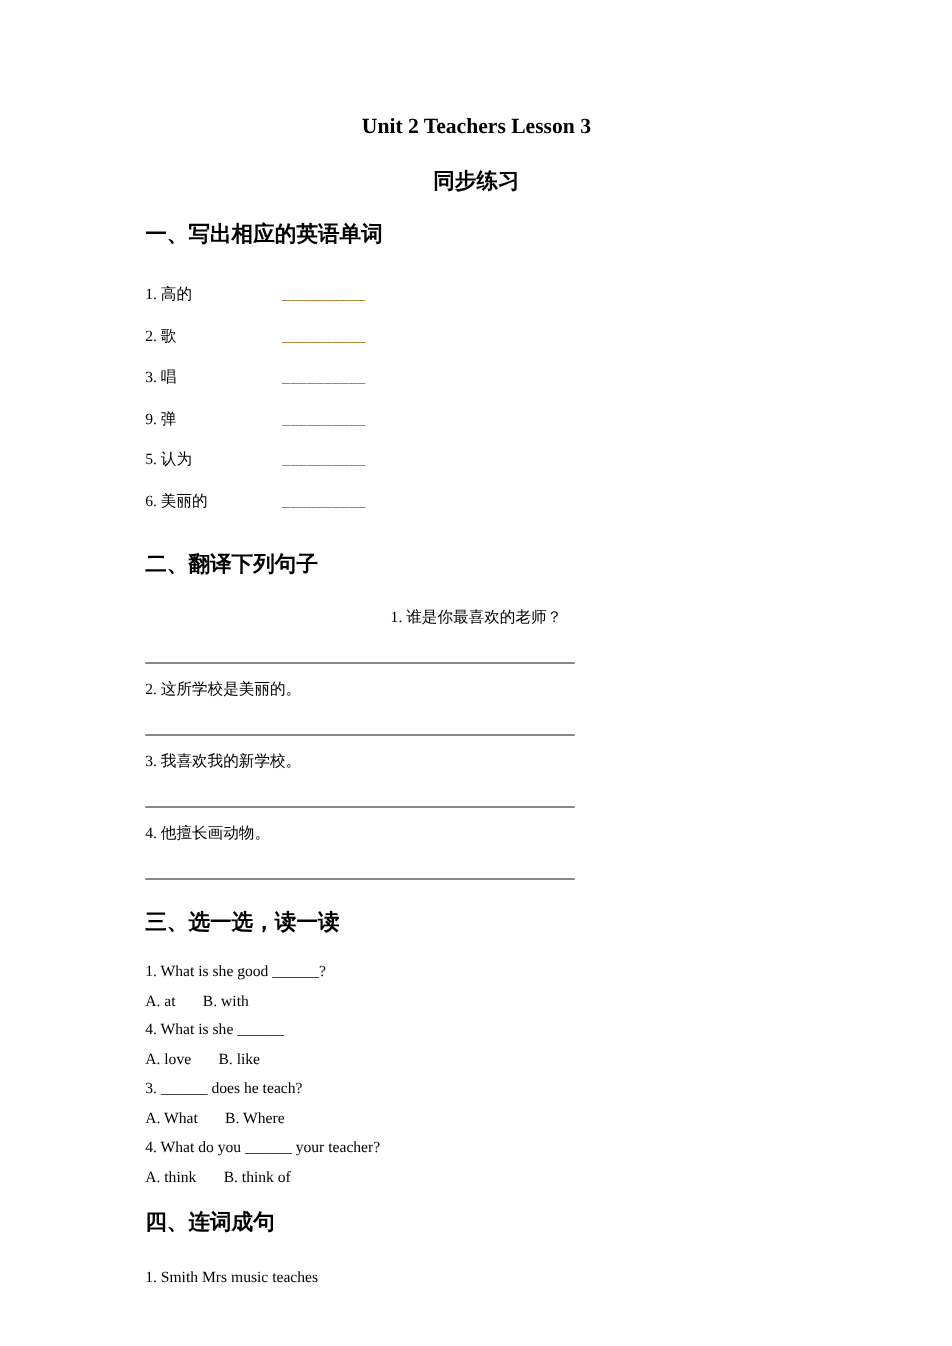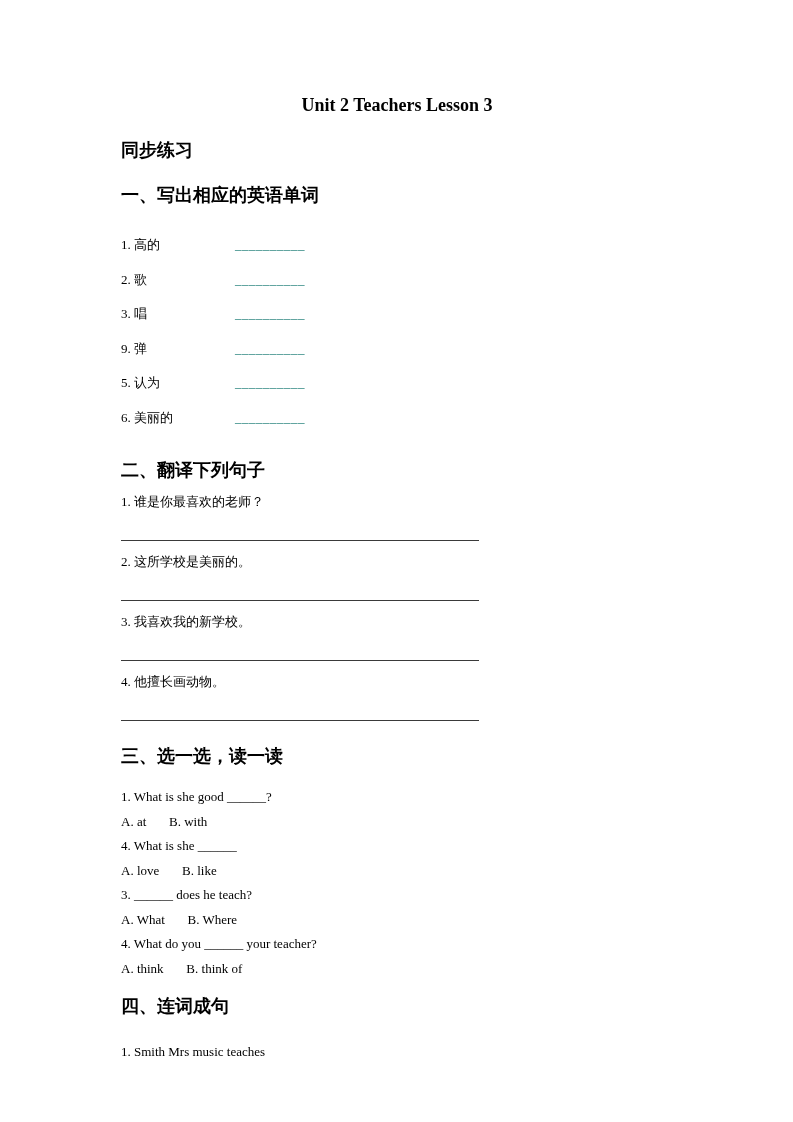--- a/index.html
+++ b/index.html
@@ -18,21 +18,22 @@
     background: #ffffff;
   }
   .doc-title {
     text-align: center;
     font-family: "Liberation Serif", serif;
     font-weight: 700;
     font-size: 18px;
     line-height: 1;
   }
   .doc-subtitle {
-    font-family: Liberation Mono, monospace;
+    text-align: center;
+    font-family: Liberation Sans, sans-serif;
     font-weight: 700;
     font-size: 18px;
     line-height: 1;
     margin-top: 28px;
   }
   .sec-heading {
     font-family: "Liberation Sans", sans-serif;
     font-weight: 700;
     font-size: 18px;
     line-height: 1;
@@ -41,29 +42,29 @@
   
   .vocab { margin-top: 24px; }
   .vocab-row {
     display: flex;
     align-items: center;
     height: 34.5px;
     font-size: 13px;
     line-height: 16px;
   }
   .v-label { display: inline-block; width: 114px; }
-  .v-blank { letter-spacing: 0.5px; color: #0f766e; }
+  .v-blank { letter-spacing: 0.5px; color: #a16207; }
   
   .translate { margin-top: 0; }
   .t-item {
     font-size: 13px;
     line-height: 17px;
     margin-top: 12px;
   }
-  .t-item.first { margin-top: 14px; }
+  .t-item.first { margin-top: 26px; text-align: center; }
   .w-line {
     width: 358px;
     height: 0;
     border-bottom: 1px solid #3a3a3a;
     margin-top: 30px;
   }
   
   .choices { margin-top: 20px; }
   .c-line {
     font-size: 13px;

